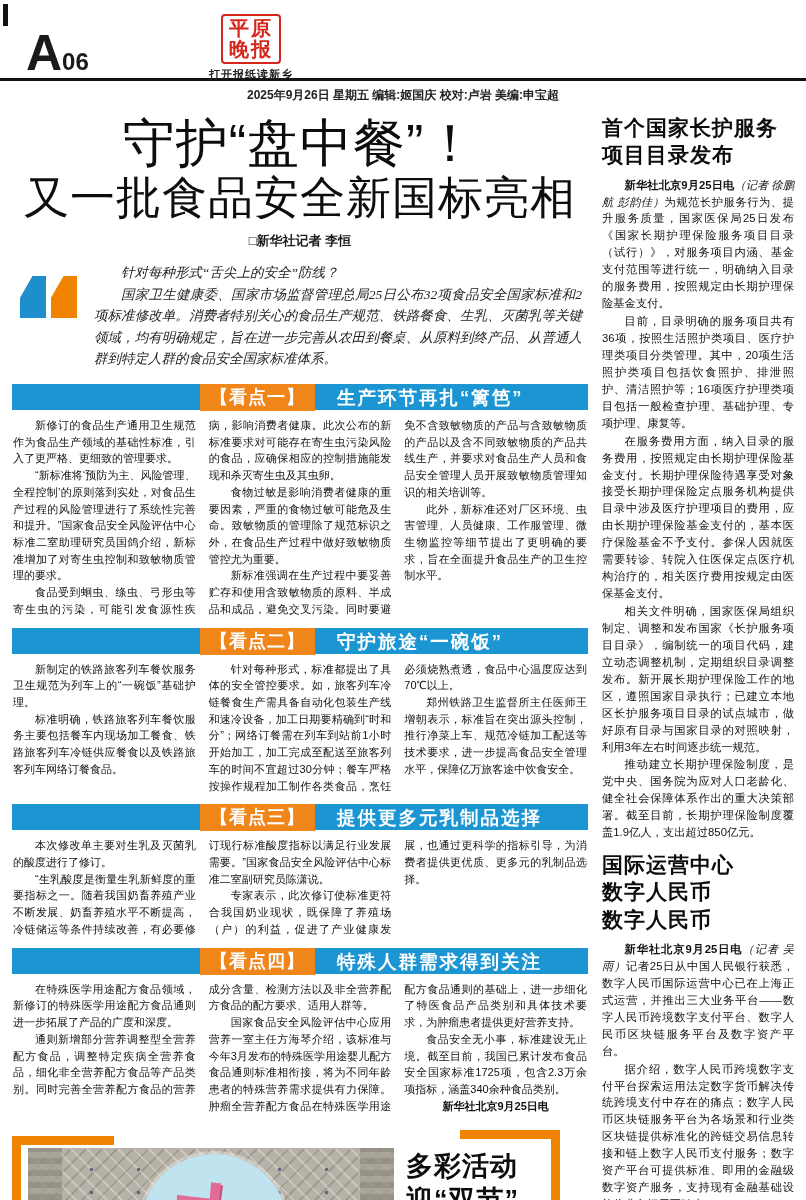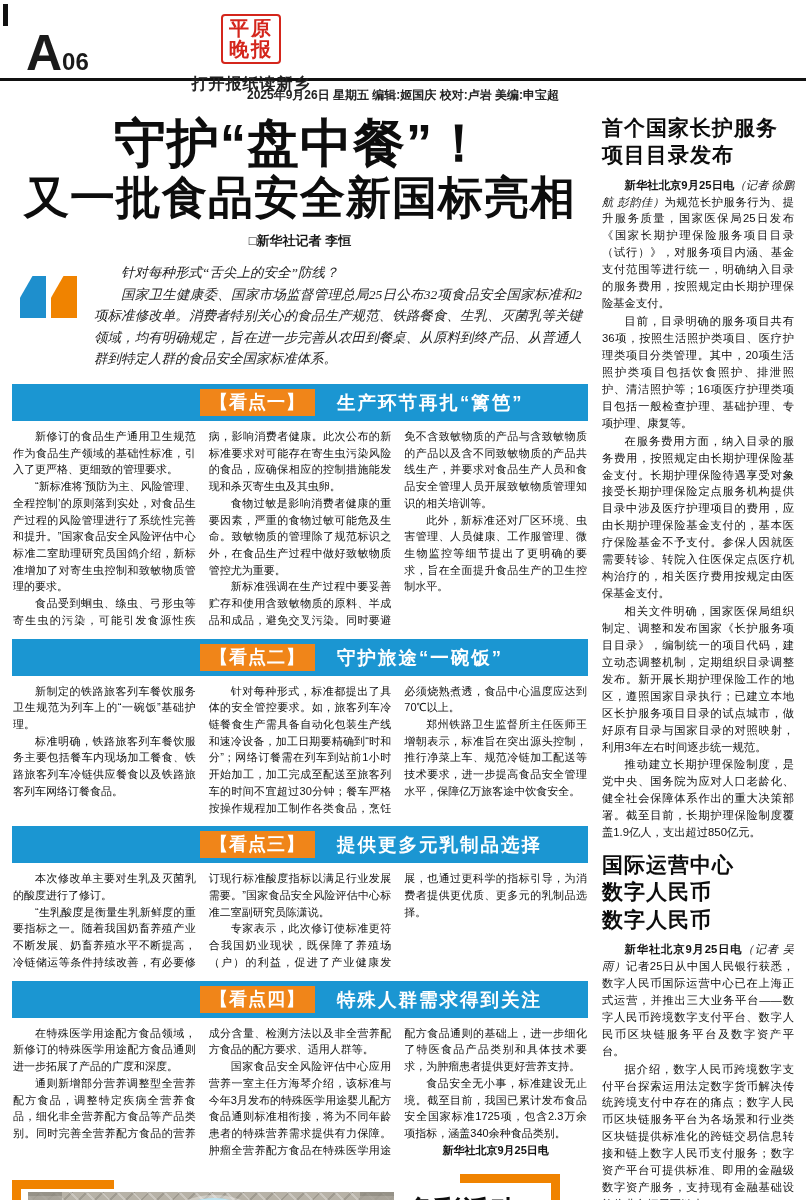--- a/index.html
+++ b/index.html
@@ -14,43 +14,43 @@
   .pageno .small { font-size:24px; }
   .masthead { flex:1; text-align:center; margin-top:8px; }
   .masthead .title {
     display:inline-block; font-size:46px; font-weight:900; letter-spacing:4px;
     background:linear-gradient(180deg,#9ed9f4 0%, #2f8ec7 55%, #0f5f9e 100%);
     -webkit-background-clip:text; background-clip:text; color:transparent;
     text-shadow:0 0 0 rgba(0,0,0,0);
   }
   .paperlogo { width:150px; text-align:center; margin-top:4px; }
   .logo-box { display:inline-block; border:2px solid #d4261c; border-radius:4px; padding:2px 6px; color:#d4261c; font-family:"Liberation Serif", serif; font-weight:bold; font-size:20px; line-height:1.05; letter-spacing:2px; }
-  .logo-tagline { font-size:16px; font-weight:bold; margin-top:10px; letter-spacing:1px; color:#222; }
+  .logo-tagline { font-size:11px; font-weight:bold; margin-top:3px; letter-spacing:1px; color:#222; }
   .header-rule { height:3px; background:#111; margin:0 0 0 0; }
   .dateline { text-align:center; font-size:12px; font-weight:bold; padding:6px 0 4px; color:#222; }
 
   
   .content { display:flex; padding:6px 12px 0 12px; gap:14px; }
   .main-zone { width:576px; }
   .side-zone { width:192px; }
 
   
-  .headline { text-align:center; font-weight:700; color:#0d0d0d; letter-spacing:1px; }
+  .headline { text-align:center; font-weight:400; color:#0d0d0d; letter-spacing:1px; }
   .headline .l1 { font-size:52px; line-height:1.12; }
   .headline .l2 { font-size:45px; line-height:1.15; }
   .byline { text-align:center; font-size:13px; font-weight:bold; margin:8px 0 8px; }
   .intro { display:flex; gap:12px; padding:4px 6px 10px 8px; }
   .quote-marks { width:62px; display:flex; gap:5px; padding-top:14px; }
   .qm { width:26px; height:42px; }
   .qm.blue { background:#1e8fcd; clip-path:polygon(48% 0,100% 0,100% 100%,0 100%,0 52%); }
   .qm.orange { background:#f08300; clip-path:polygon(48% 0,100% 0,100% 100%,0 100%,0 52%); }
   .intro-text { flex:1; font-family:"Liberation Serif", serif; font-style:italic; font-size:13.5px; line-height:1.6; color:#222; text-align:justify; }
   .intro-text p { text-indent:2em; }
 
-  .sec-bar { display:flex; align-items:center; background:#1b96d2; height:37px; margin-top:4px; }
+  .sec-bar { display:flex; align-items:flex-start; background:#1b96d2; height:26px; margin-top:4px; }
   .sec-tag { background:#f08519; color:#fff; font-weight:bold; font-size:18px; line-height:27px; padding:0 10px; margin-left:188px; letter-spacing:1px; }
   .sec-title { color:#fff; font-weight:bold; font-size:18.5px; line-height:27px; margin-left:22px; letter-spacing:2px; }
   .sec-body { column-count:3; column-gap:13px; font-size:11px; line-height:1.52; text-align:justify; padding:7px 1px 6px; color:#111; }
   .sec-body p { text-indent:2em; }
   .signoff { font-weight:bold; text-indent:0 !important; text-align:center; }
 
   
   .side-art { margin-bottom:10px; }
   .side-title { font-size:21px; font-weight:900; line-height:1.3; letter-spacing:1px; color:#0d0d0d; margin-bottom:8px; }
   .side-body { font-size:11.3px; line-height:1.5; text-align:justify; color:#111; }

